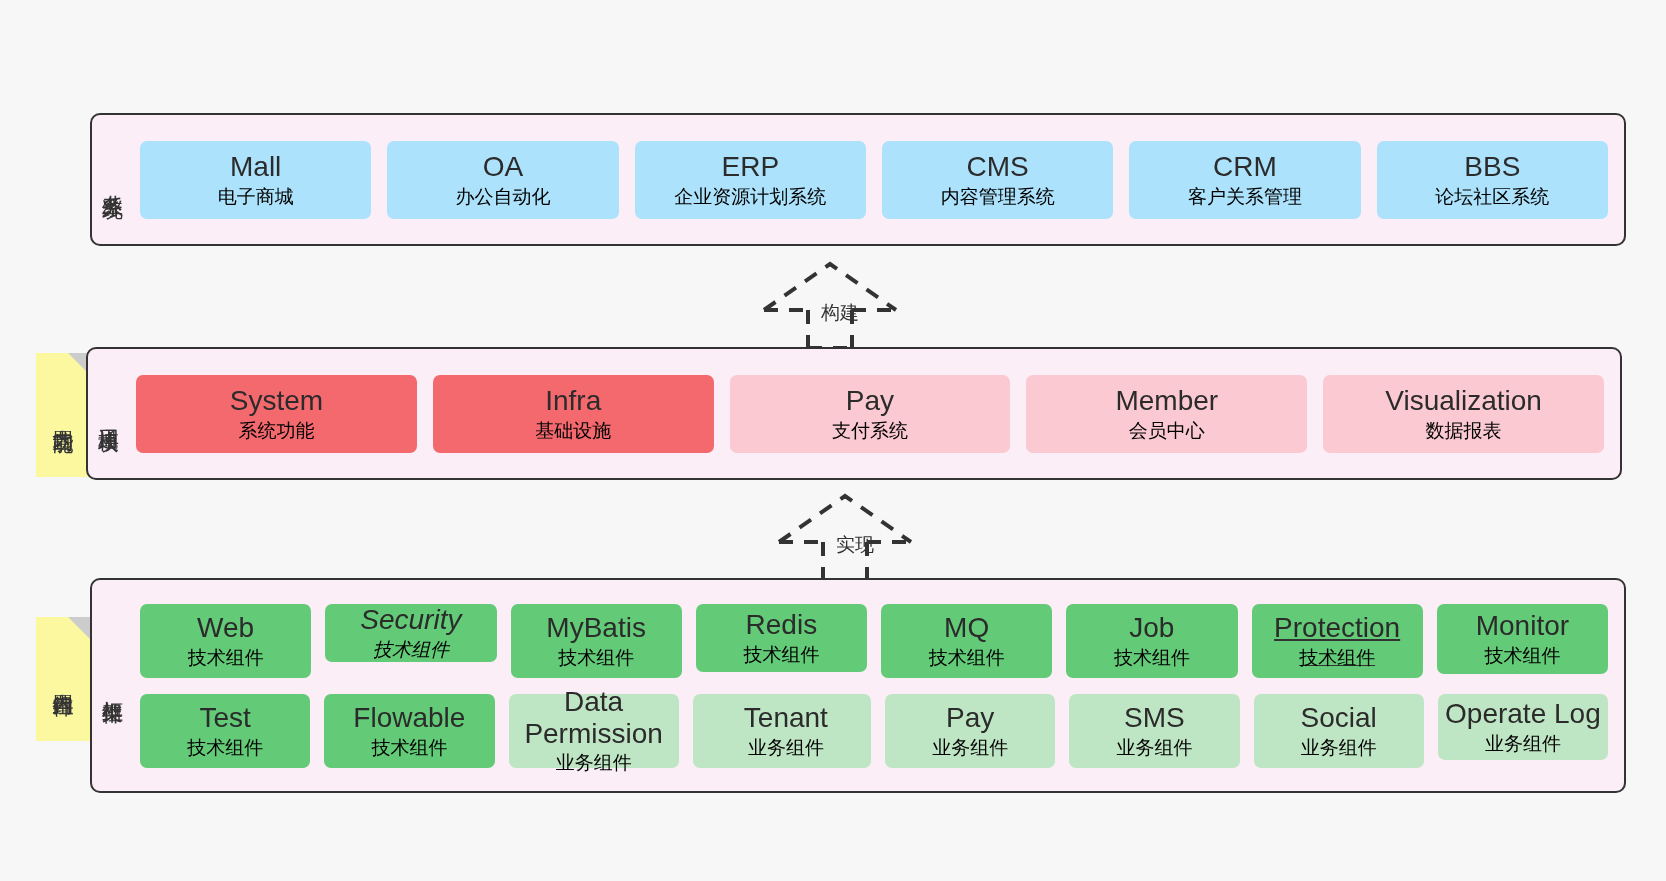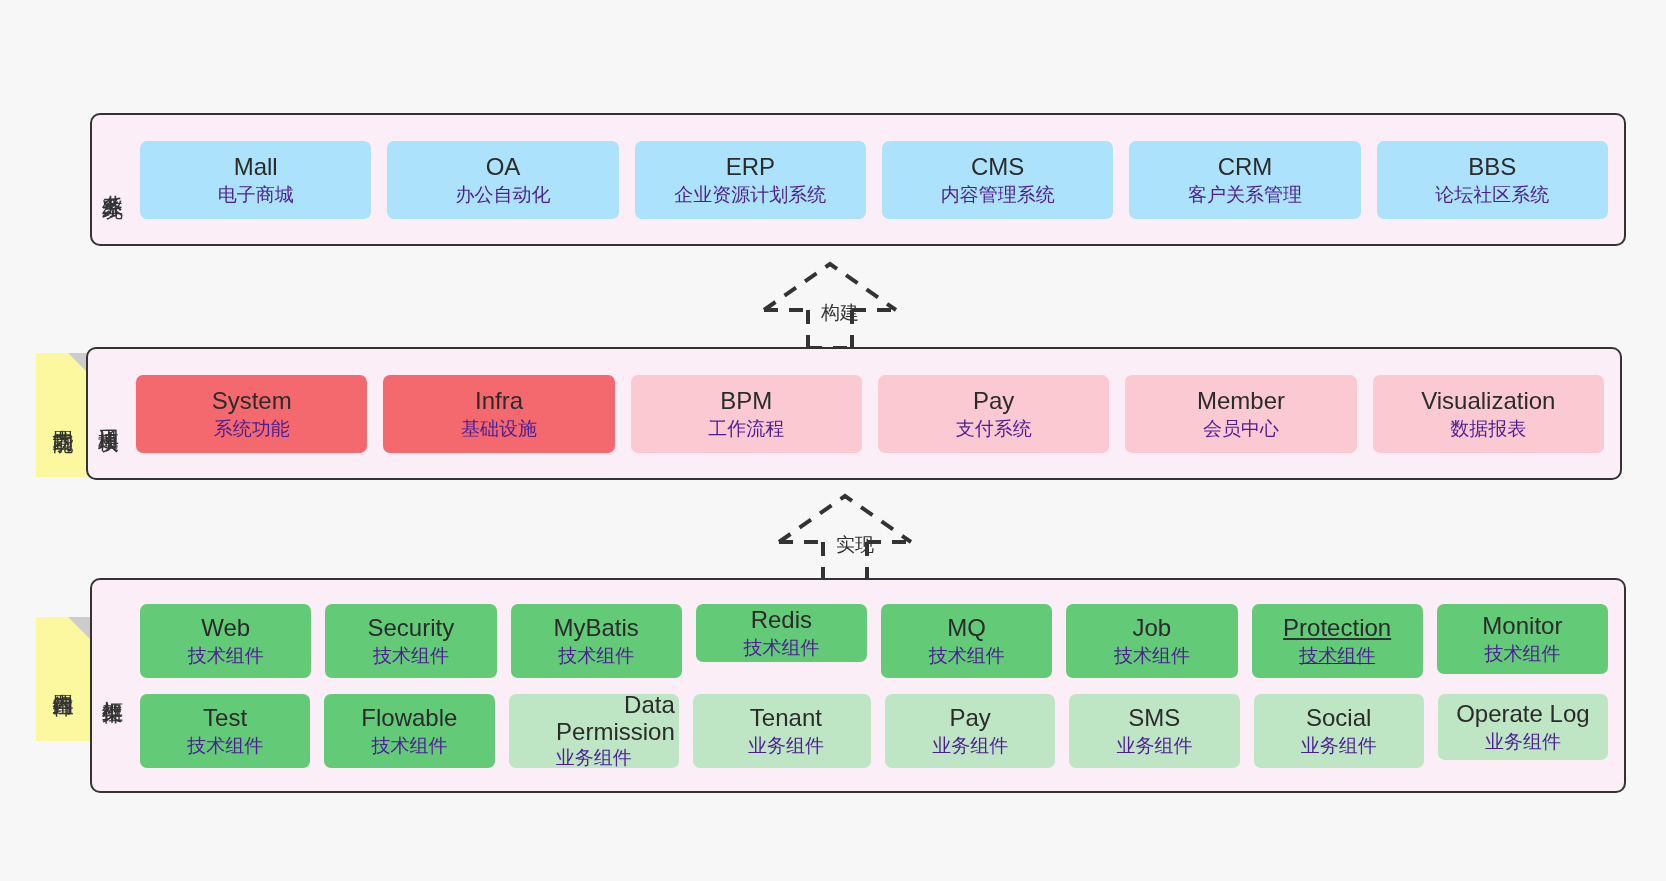--- a/index.html
+++ b/index.html
@@ -79,27 +79,26 @@
     flex-direction: column;
     align-items: center;
     justify-content: center;
     text-align: center;
     line-height: 1.28;
     box-sizing: border-box;
     padding: 6px 4px;
   }
 
   .card .c-name {
-    font-size: 24px;
+    font-size: 28px;
     color: #2b2b2b;
-    text-align: right;
   }
   .card .c-sub {
     font-size: 19px;
-    color: #4c1d95;
+    color: #000000;
   }
 
   
   .blue       { background: #ace2fb; }
   .red-strong { background: #f4696e; }
   .red-light  { background: #fbc9d2; }
   .green-strong { background: #63ca77; }
   .green-light  { background: #bfe6c4; }
 
   
@@ -217,24 +216,20 @@
       <div class="card red-strong" style="height:78px;">
         <div class="c-name">System</div>
         <div class="c-sub">系统功能</div>
       </div>
 
       <div class="card red-strong" style="height:78px;">
         <div class="c-name">Infra</div>
         <div class="c-sub">基础设施</div>
       </div>
 
-      <div class="card red-light" style="height:78px;">
-        <div class="c-name">BPM</div>
-        <div class="c-sub">工作流程</div>
-      </div>
 
       <div class="card red-light" style="height:78px;">
         <div class="c-name">Pay</div>
         <div class="c-sub">支付系统</div>
       </div>
 
       <div class="card red-light" style="height:78px;">
         <div class="c-name">Member</div>
         <div class="c-sub">会员中心</div>
       </div>
@@ -265,29 +260,29 @@
 
   <div class="layer" id="layer-framework" style="left:90px; top:578px; width:1536px; height:215px;">
     <div class="layer-title">框架组件</div>
     <div class="cards stacked">
 
       <div class="card-row">
         <div class="card green-strong" style="height:74px;">
           <div class="c-name">Web</div>
           <div class="c-sub">技术组件</div>
         </div>
-        <div class="card green-strong" style="height:74px;">
+        <div class="card green-strong" style="height:58px;font-style:italic;">
           <div class="c-name">Security</div>
           <div class="c-sub">技术组件</div>
         </div>
         <div class="card green-strong" style="height:74px;">
           <div class="c-name">MyBatis</div>
           <div class="c-sub">技术组件</div>
         </div>
-        <div class="card green-strong" style="height:58px;">
+        <div class="card green-strong" style="height:68px;">
           <div class="c-name">Redis</div>
           <div class="c-sub">技术组件</div>
         </div>
         <div class="card green-strong" style="height:74px;">
           <div class="c-name">MQ</div>
           <div class="c-sub">技术组件</div>
         </div>
         <div class="card green-strong" style="height:74px;">
           <div class="c-name">Job</div>
           <div class="c-sub">技术组件</div>

